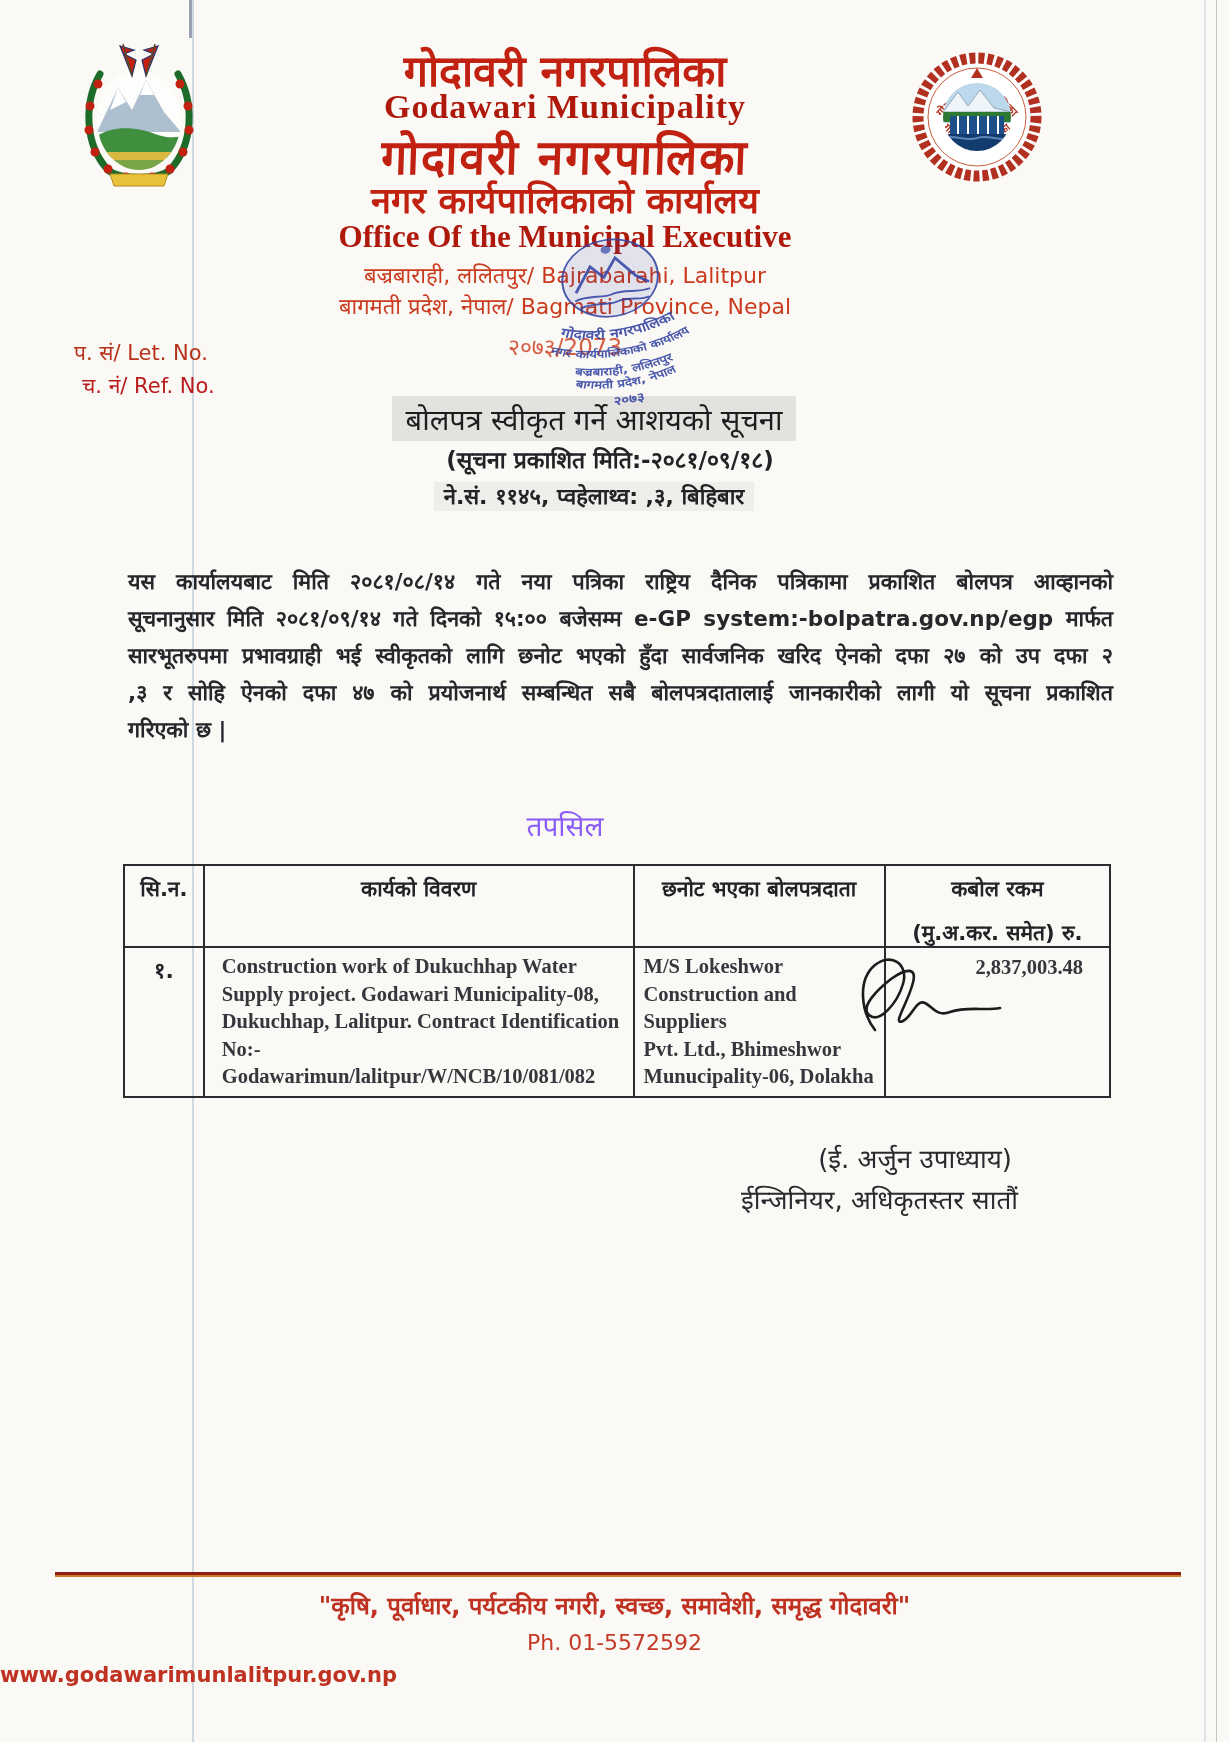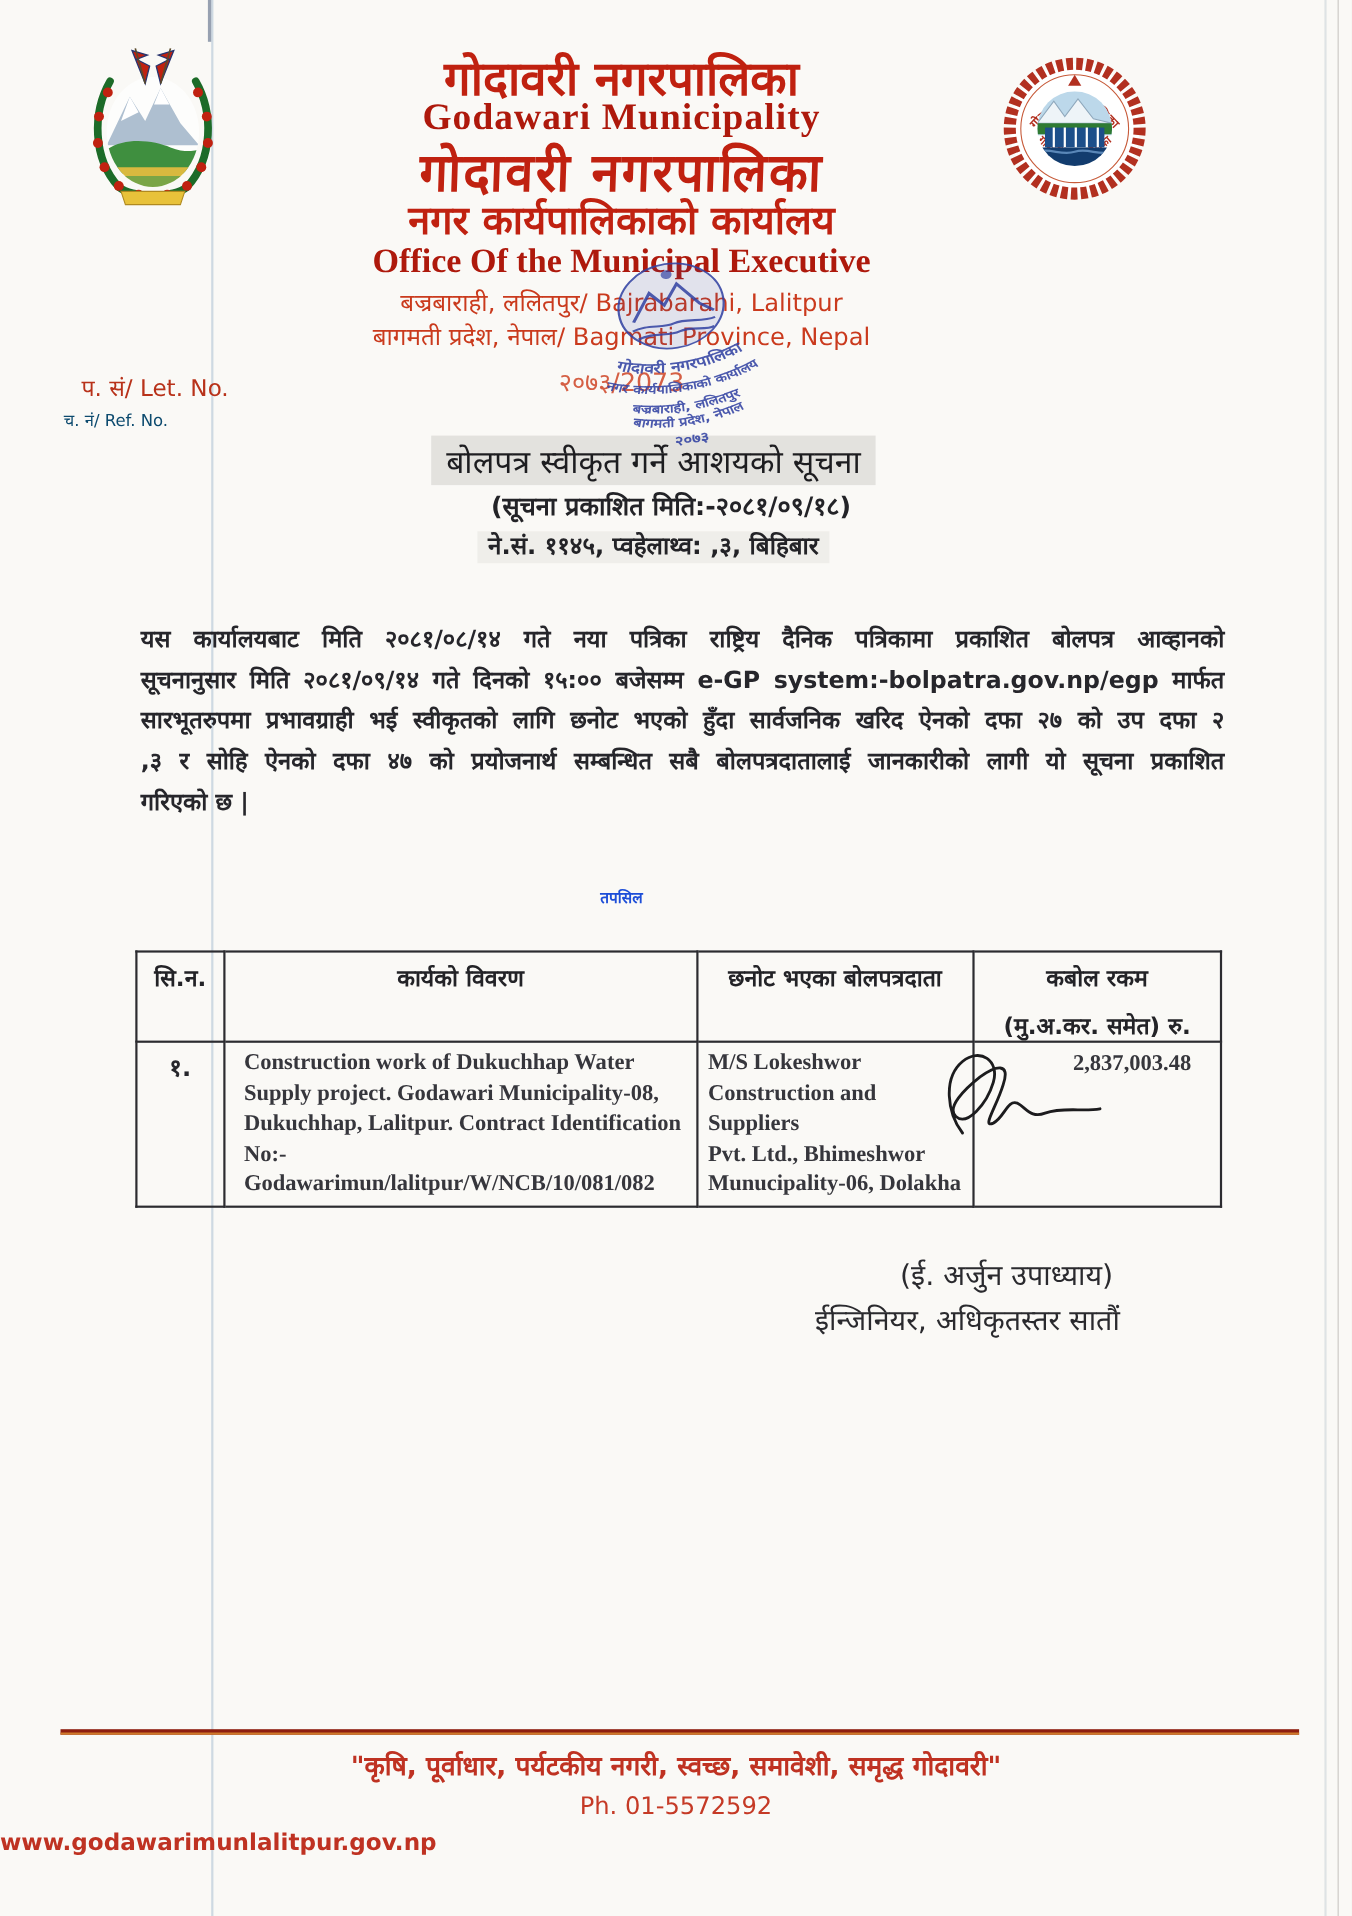--- a/index.html
+++ b/index.html
@@ -35,39 +35,39 @@
   
   .logo-left { position:absolute; left:80px; top:40px; }
   .logo-right { position:absolute; left:910px; top:50px; }
 
   
   .stamp { position:absolute; left:497px; top:236px; width:240px; height:172px;
     transform:rotate(-9deg); opacity:.88; z-index:4; }
 
   
   .ref-let { position:absolute; left:74px; top:338px; font-size:21px; color:#b8321a; }
-  .ref-ref { position:absolute; left:58px; top:371px; font-size:15px; color:#0c4a6e; }
+  .ref-ref { position:absolute; left:82px; top:371px; font-size:21px; color:#b91c1c; }
 
   
   .notice-title { position:absolute; left:0; top:396px; width:1188px; text-align:center; }
   .notice-title span { display:inline-block; background:#e3e2de; padding:3px 14px;
     font-size:29px; font-weight:400; color:#1d1d20; }
   .notice-date { position:absolute; left:0; top:443px; width:1188px; text-align:center;
     font-size:23px; font-weight:700; color:#232327;margin-left:16px; }
   .notice-ns { position:absolute; left:0; top:480px; width:1188px; text-align:center;
     font-size:22px; font-weight:700; color:#232327; }
   .notice-ns span { background:#efeeea; padding:2px 10px; }
 
   
   .body-text { position:absolute; left:128px; top:563px; width:985px;
     font-size:21.5px; font-weight:600; color:#26262b; }
   .body-line { height:37px; line-height:37px; text-align:justify; text-align-last:justify; }
   .body-line.last { text-align-last:left; }
   .tapasil { position:absolute; left:0; top:806px; width:1130px; text-align:center;
-    font-size:14px; font-weight:700; color:#1d4ed8; }
+    font-size:28px; font-weight:400; color:#8b5cf6; }
 
   
   table.bid { position:absolute; left:123px; top:864px; width:988px;
     border-collapse:collapse; }
   table.bid th, table.bid td { border:2.4px solid #2c2c30; vertical-align:top; }
   th.hdr { font-size:21px; font-weight:700; color:#232327; text-align:center; padding-top:8px; height:82px; }
   .hdr-amt2 { margin-top:16px; font-weight:700; }
   td.sn { text-align:center; font-size:22px; font-weight:700; color:#26262b; padding-top:6px; height:144px; }
   td.work { padding:5px 10px 5px 17px; }
   td.bidder { padding:5px 8px 5px 9px; }

